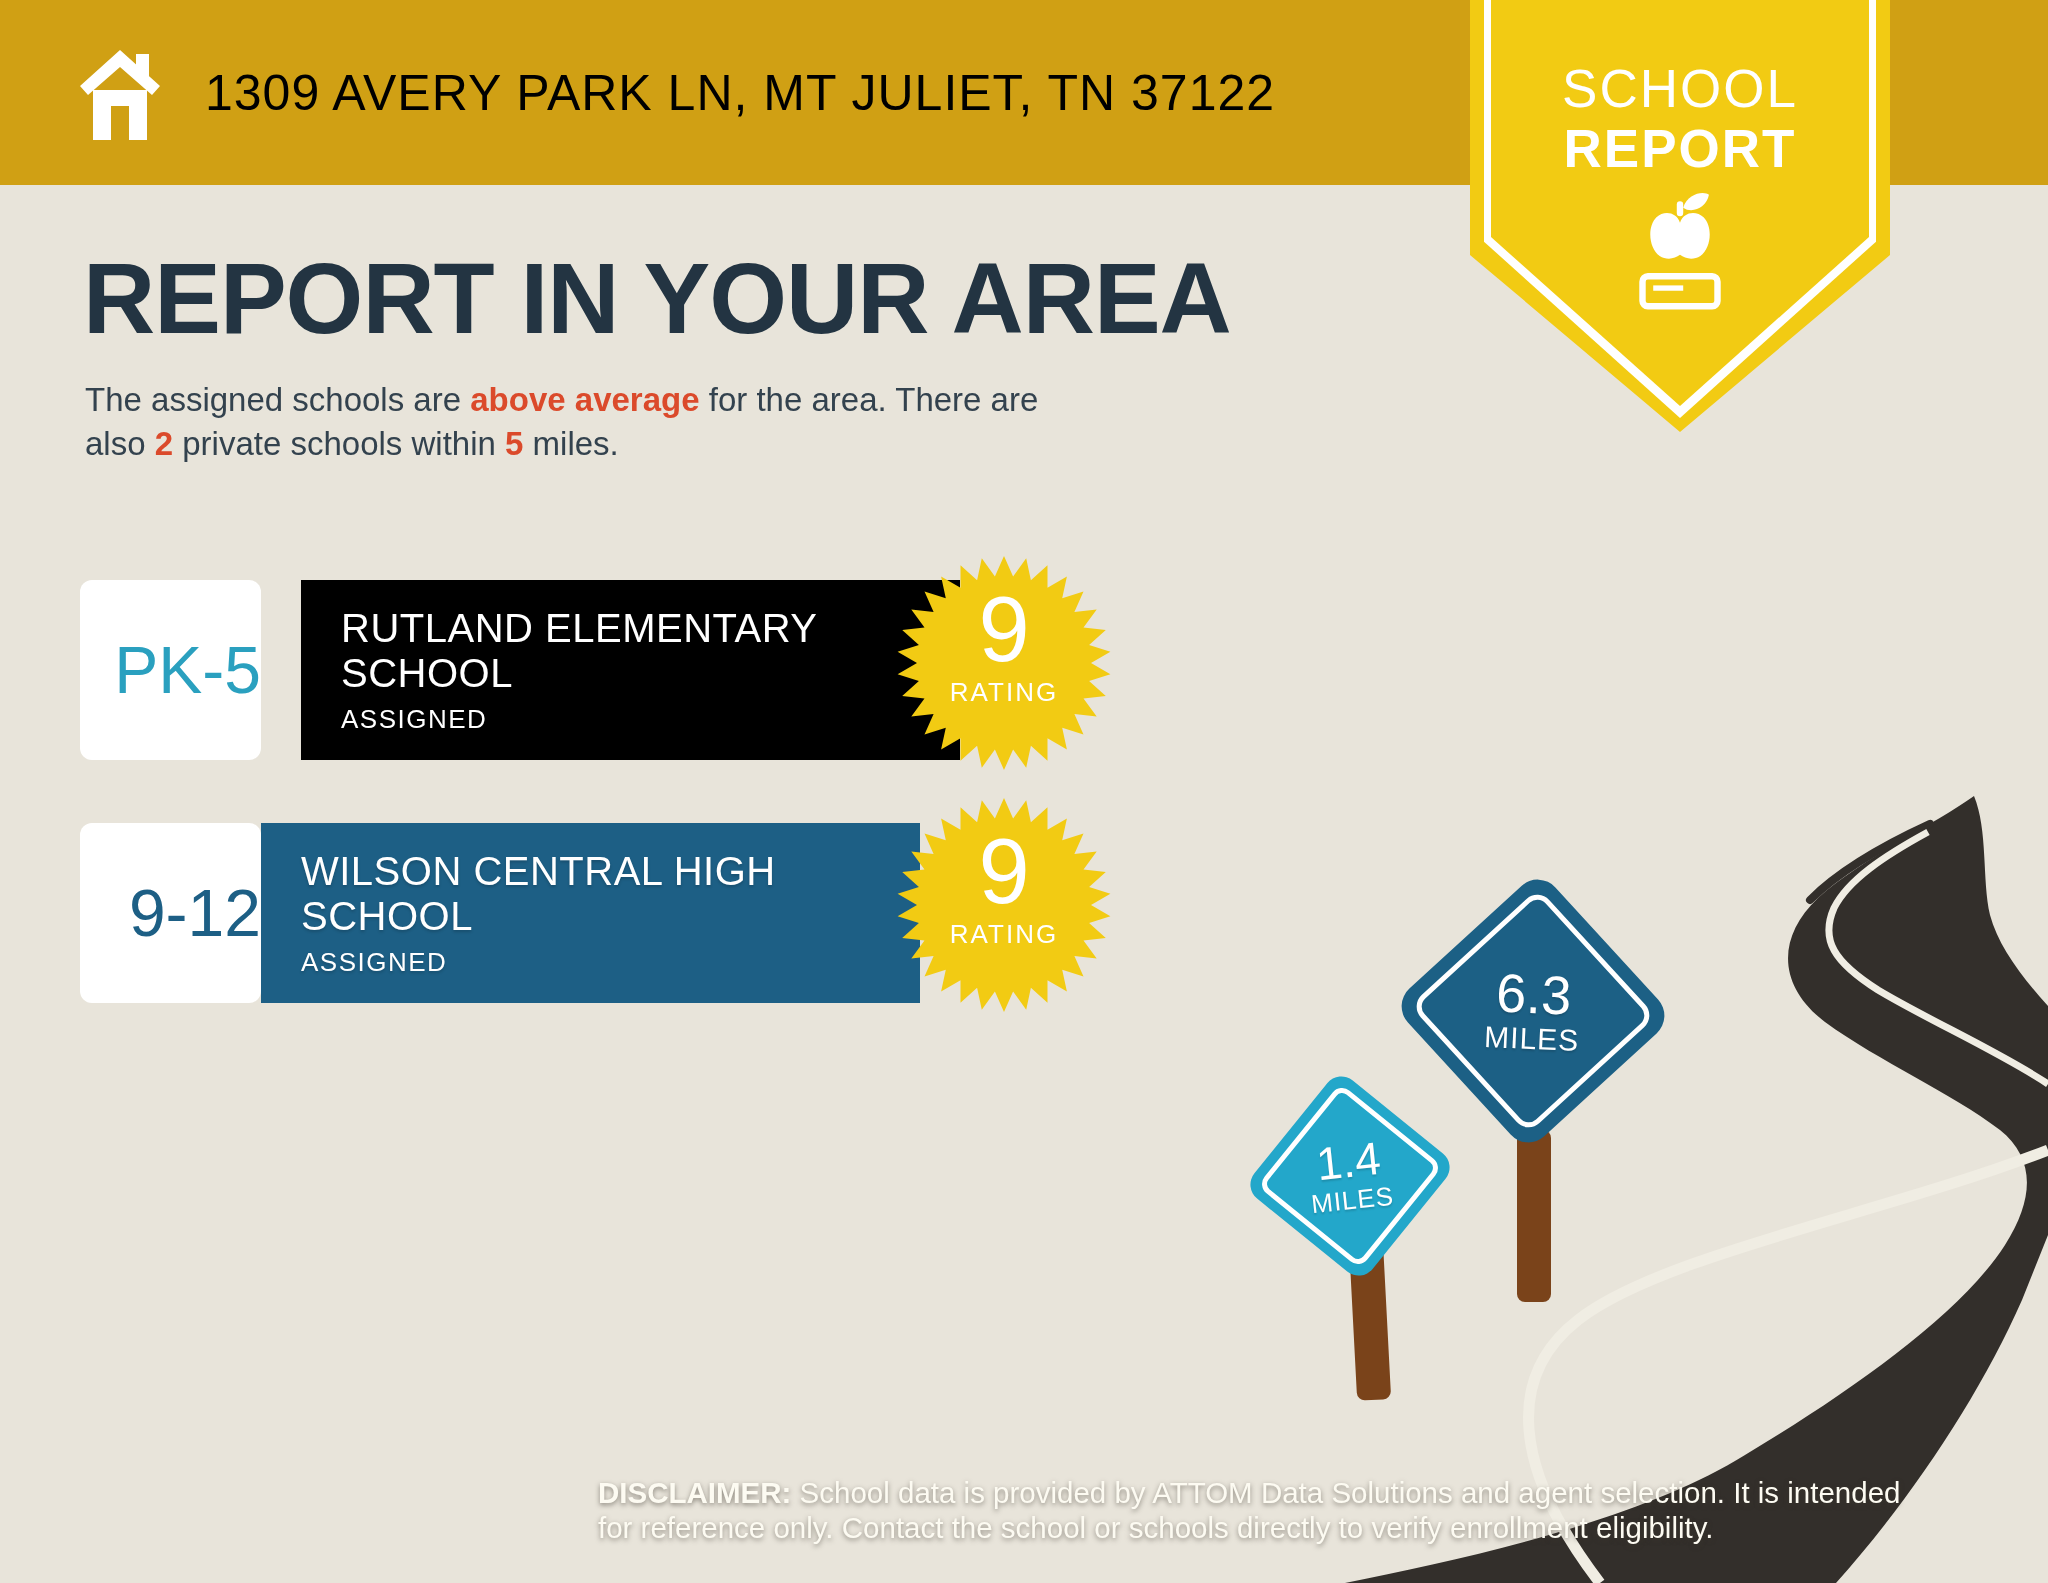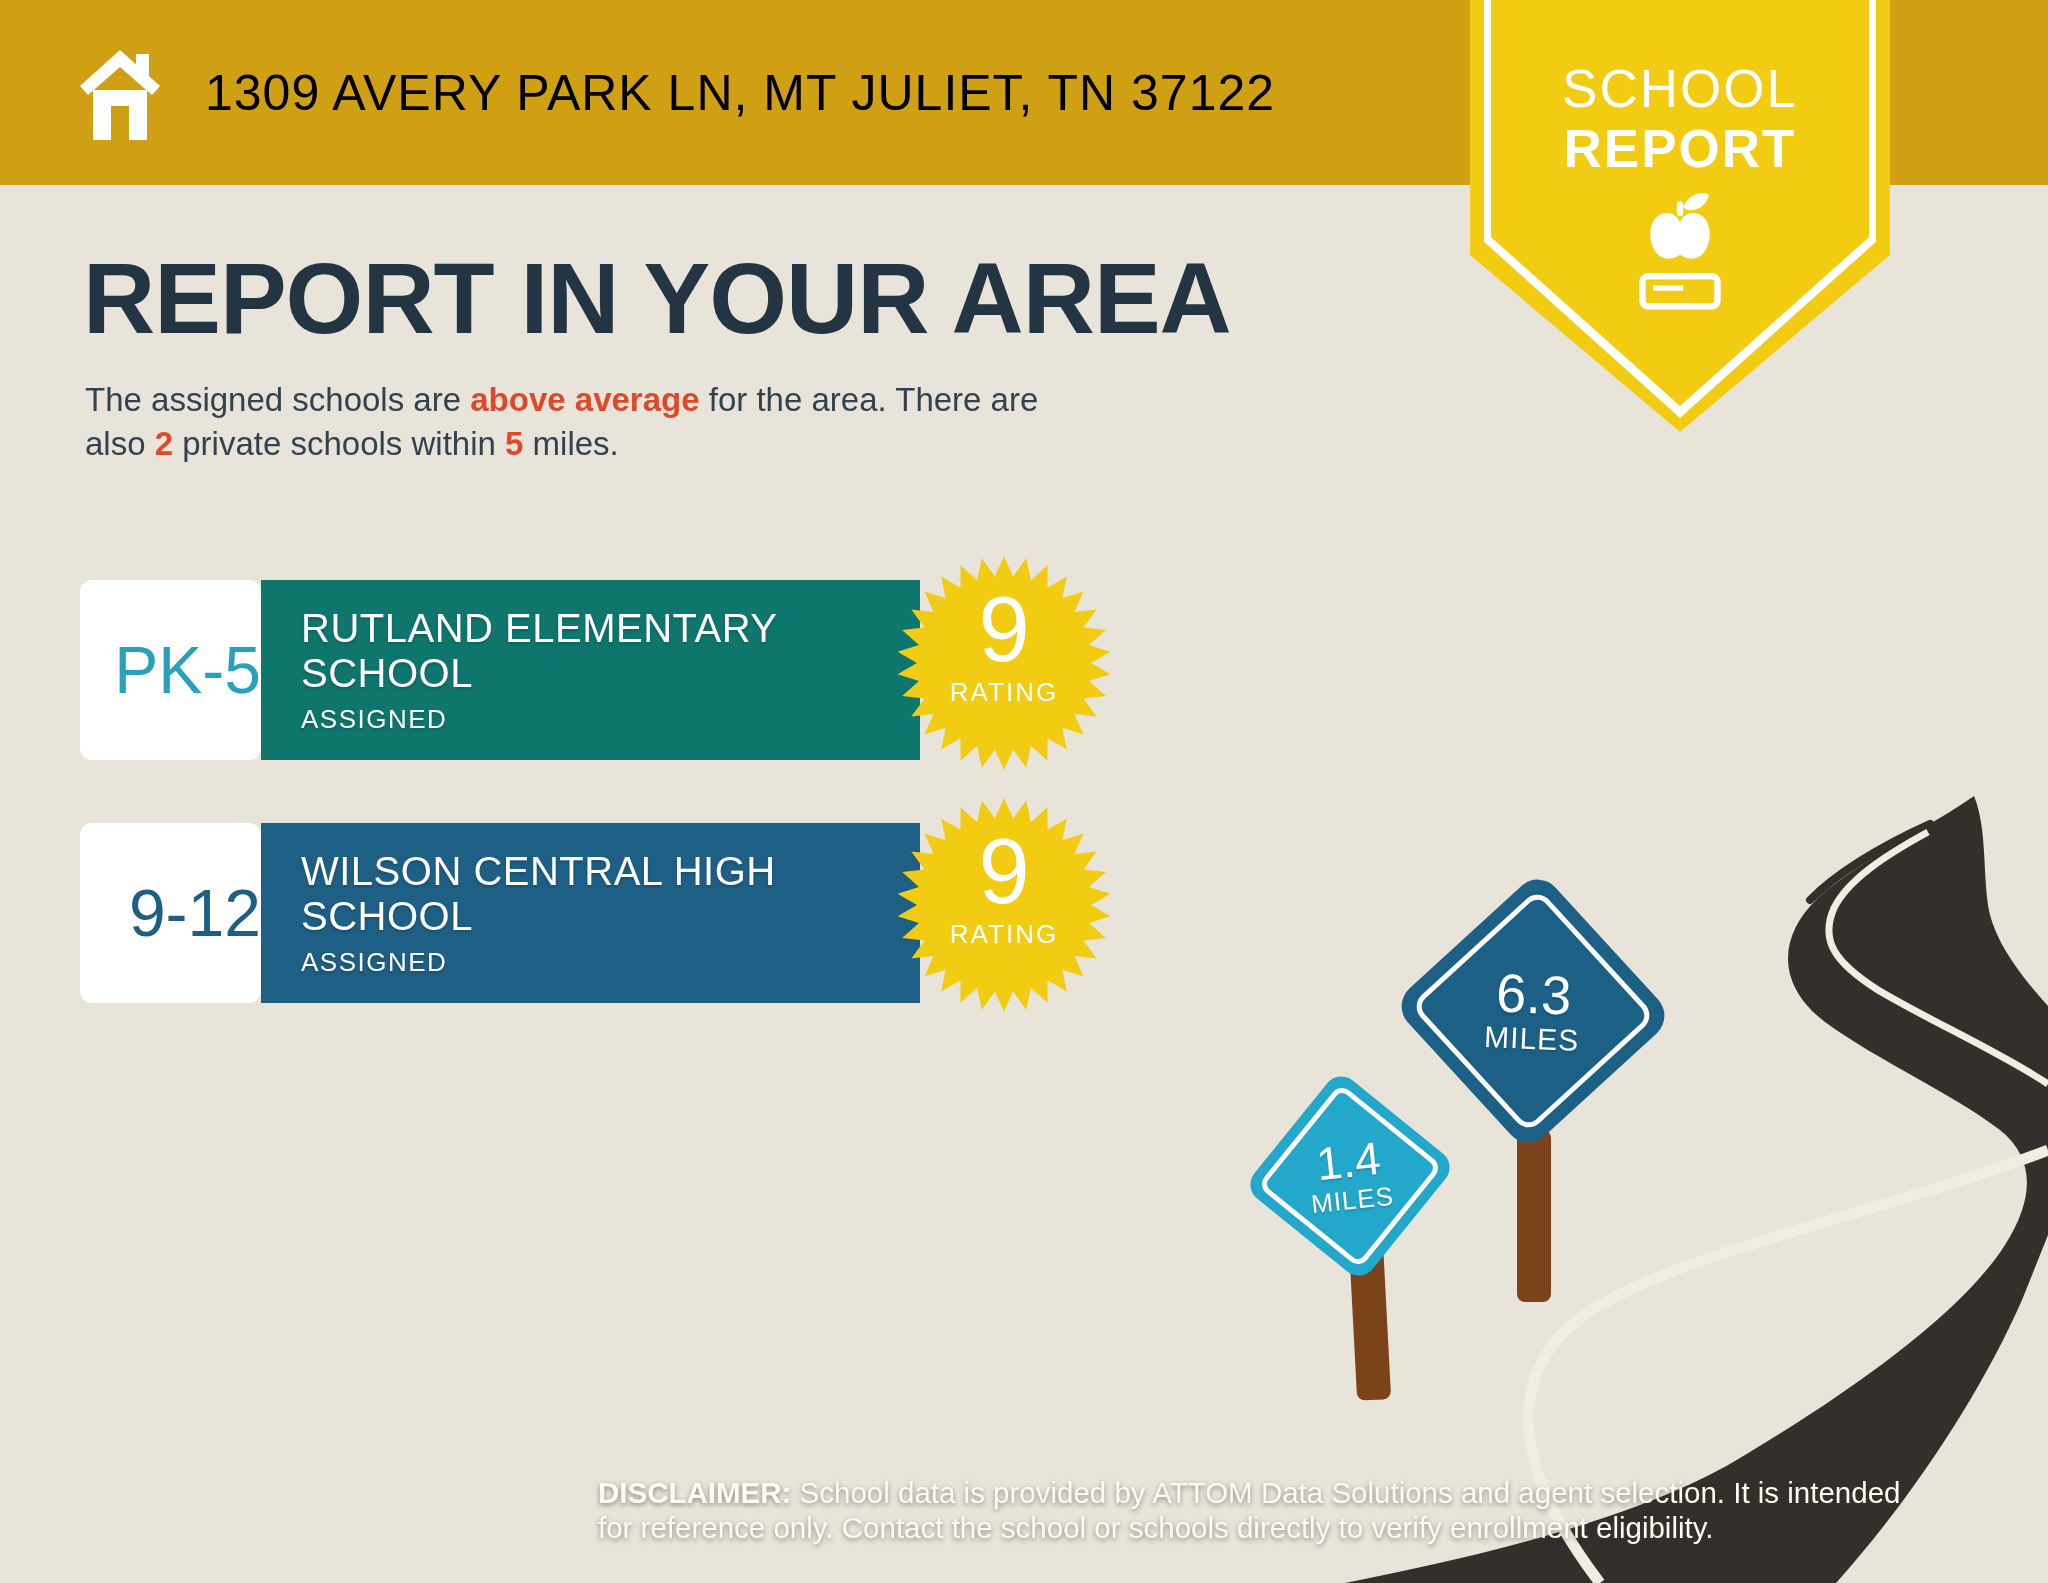--- a/index.html
+++ b/index.html
@@ -31,21 +31,21 @@
     line-height:44px;color:#33424E;}
   .subtitle b{color:#DB4A2B;}
   
   .row{position:absolute;left:80px;width:1040px;height:180px;}
   .row1{top:580px;} .row2{top:823px;}
   .grade-box{position:absolute;left:0;top:0;width:181px;height:180px;background:#ffffff;
     display:flex;align-items:center;justify-content:flex-end;font-size:66px;border-radius:12px;}
   .row1 .grade-box{color:#2AA0BF;} .row2 .grade-box{color:#1D5F85;}
   .bar{position:absolute;left:181px;top:0;width:659px;height:180px;padding-left:40px;
     box-sizing:border-box;display:flex;flex-direction:column;justify-content:center;}
-  .row1 .bar{background:#0f766e;} .row2 .bar{background:#1D5F85;}
+  .row1 .bar{background:#000000;margin-left:40px;} .row2 .bar{background:#1D5F85;}
   .school-name{width:490px;color:#fff;font-size:40px;line-height:45px;letter-spacing:0.5px;
     text-shadow:0 2px 3px rgba(0,0,0,0.18);}
   .school-status{margin-top:8px;color:#fff;font-size:26px;letter-spacing:1.5px;
     text-shadow:0 2px 3px rgba(0,0,0,0.18);}
   .star-wrap{position:absolute;top:0;left:816px;width:216px;height:216px;}
   .row1 .star-wrap{top:-25px;} .row2 .star-wrap{top:-26px;}
   .star-wrap svg{position:absolute;left:0;top:0;}
   .star-text{position:absolute;left:0;top:0;width:216px;height:216px;text-align:center;color:#fff;}
   .rating-value{margin-top:28px;font-size:92px;line-height:92px;}
   .rating-label{margin-top:2px;font-size:26px;letter-spacing:2px;}

